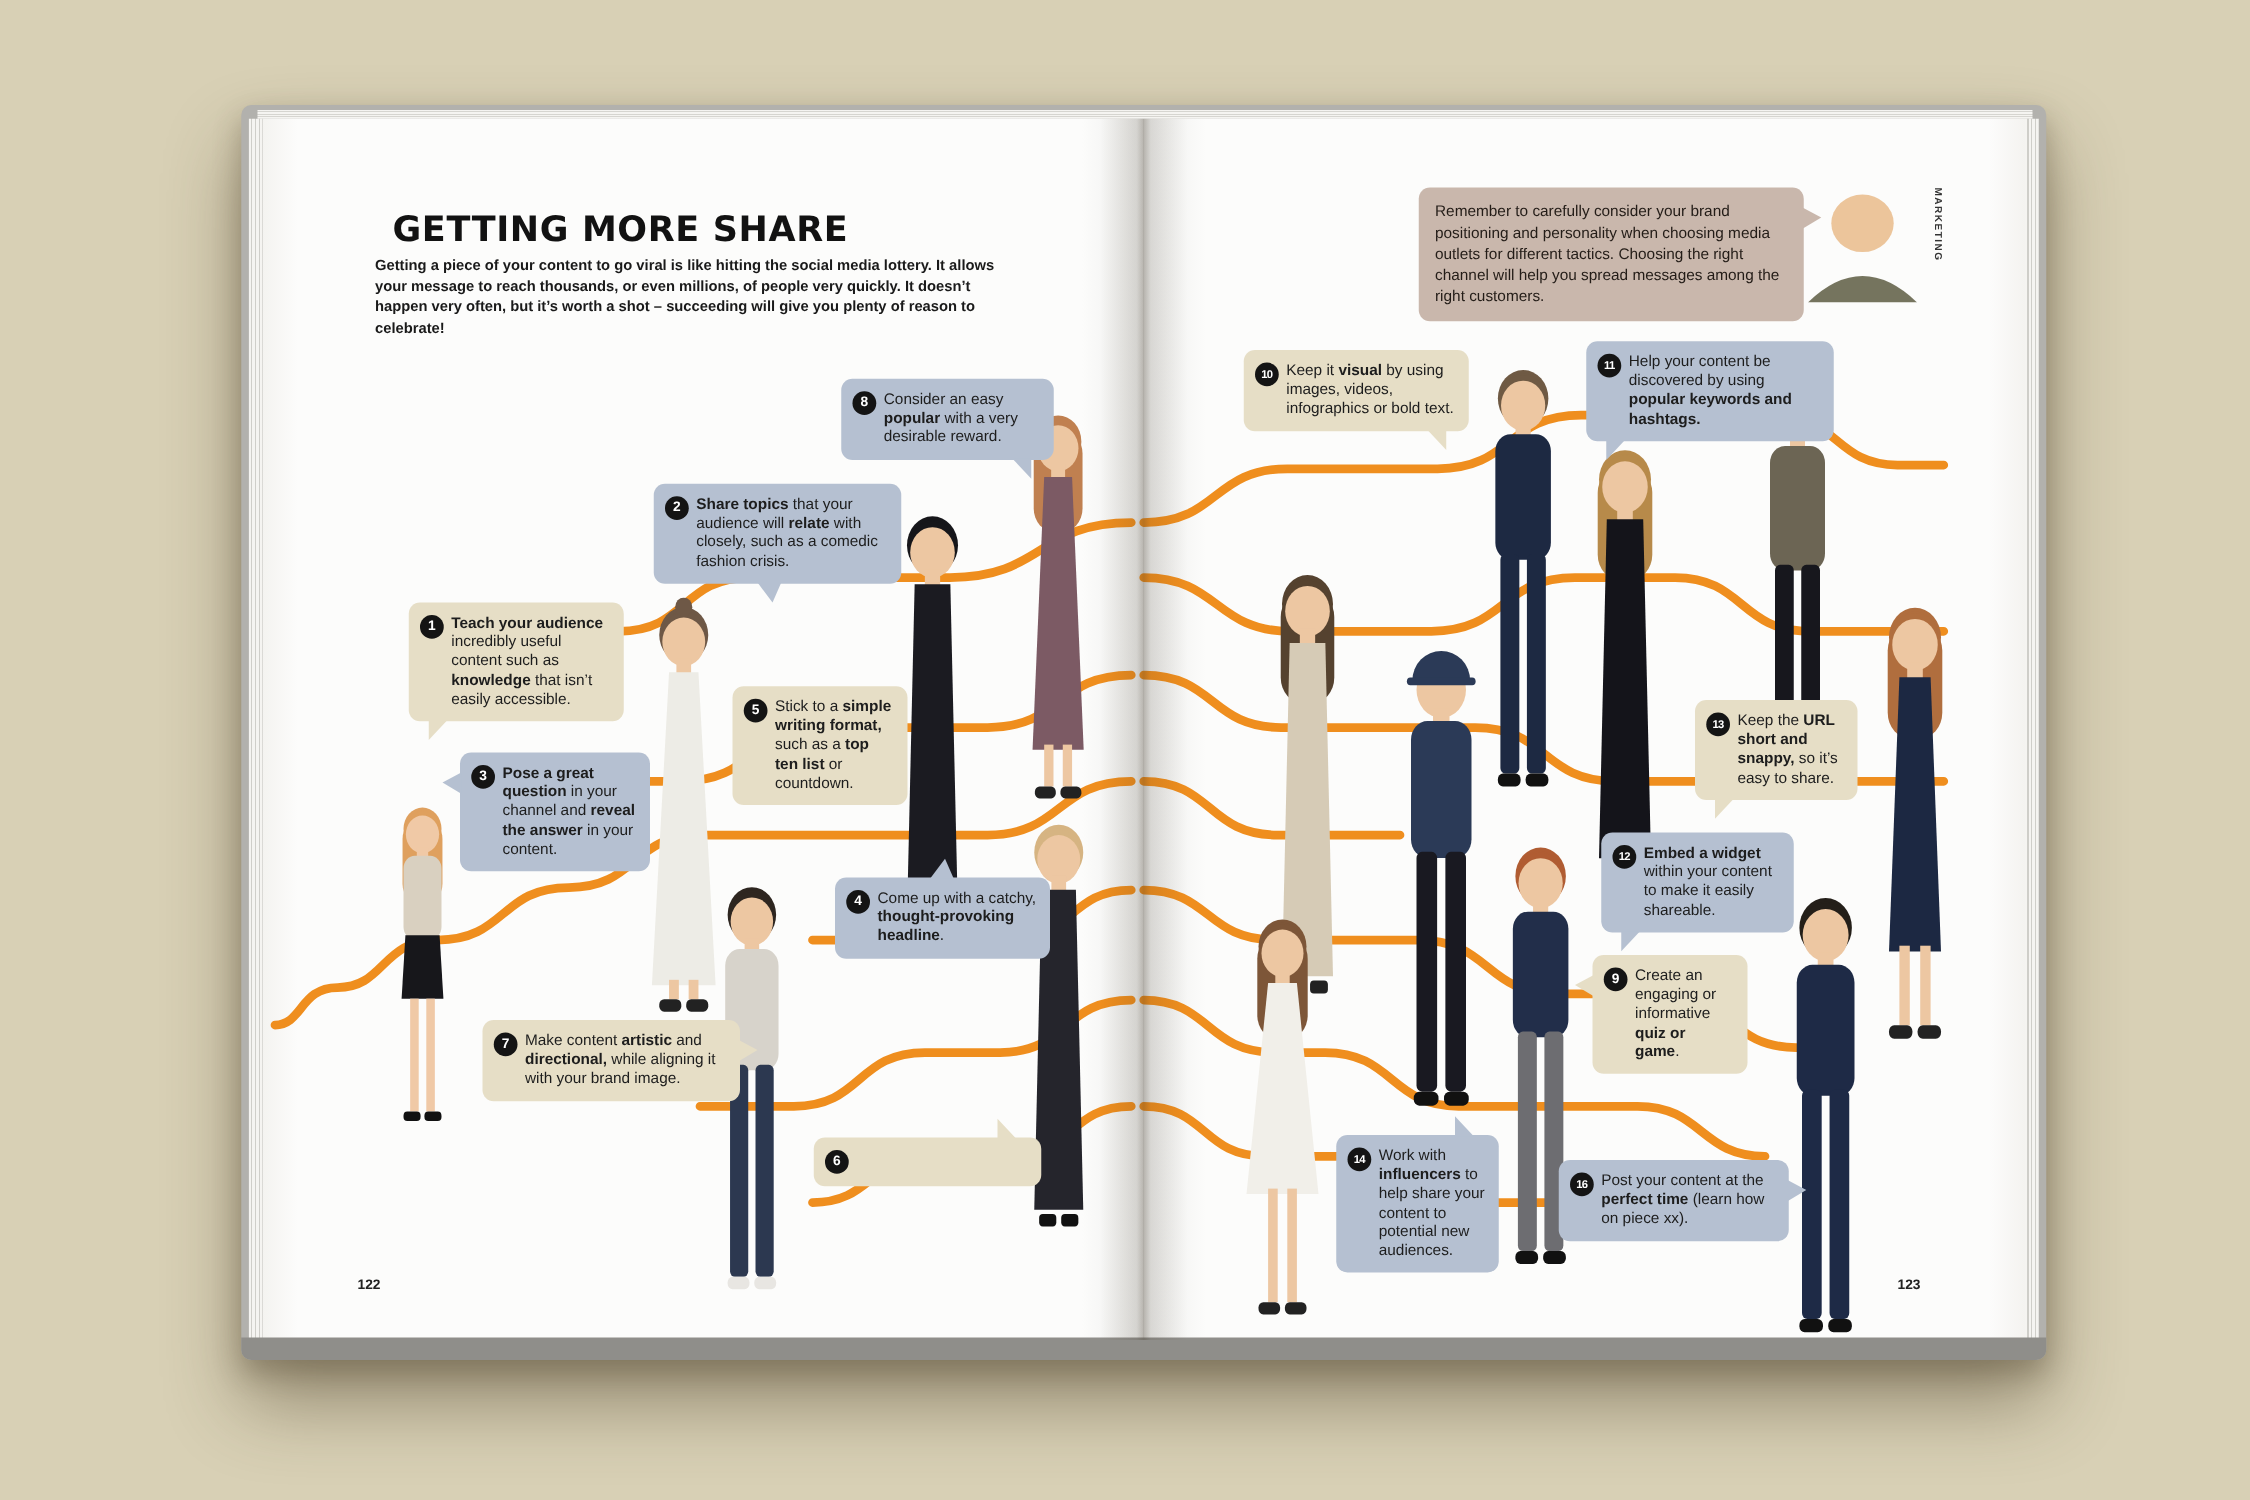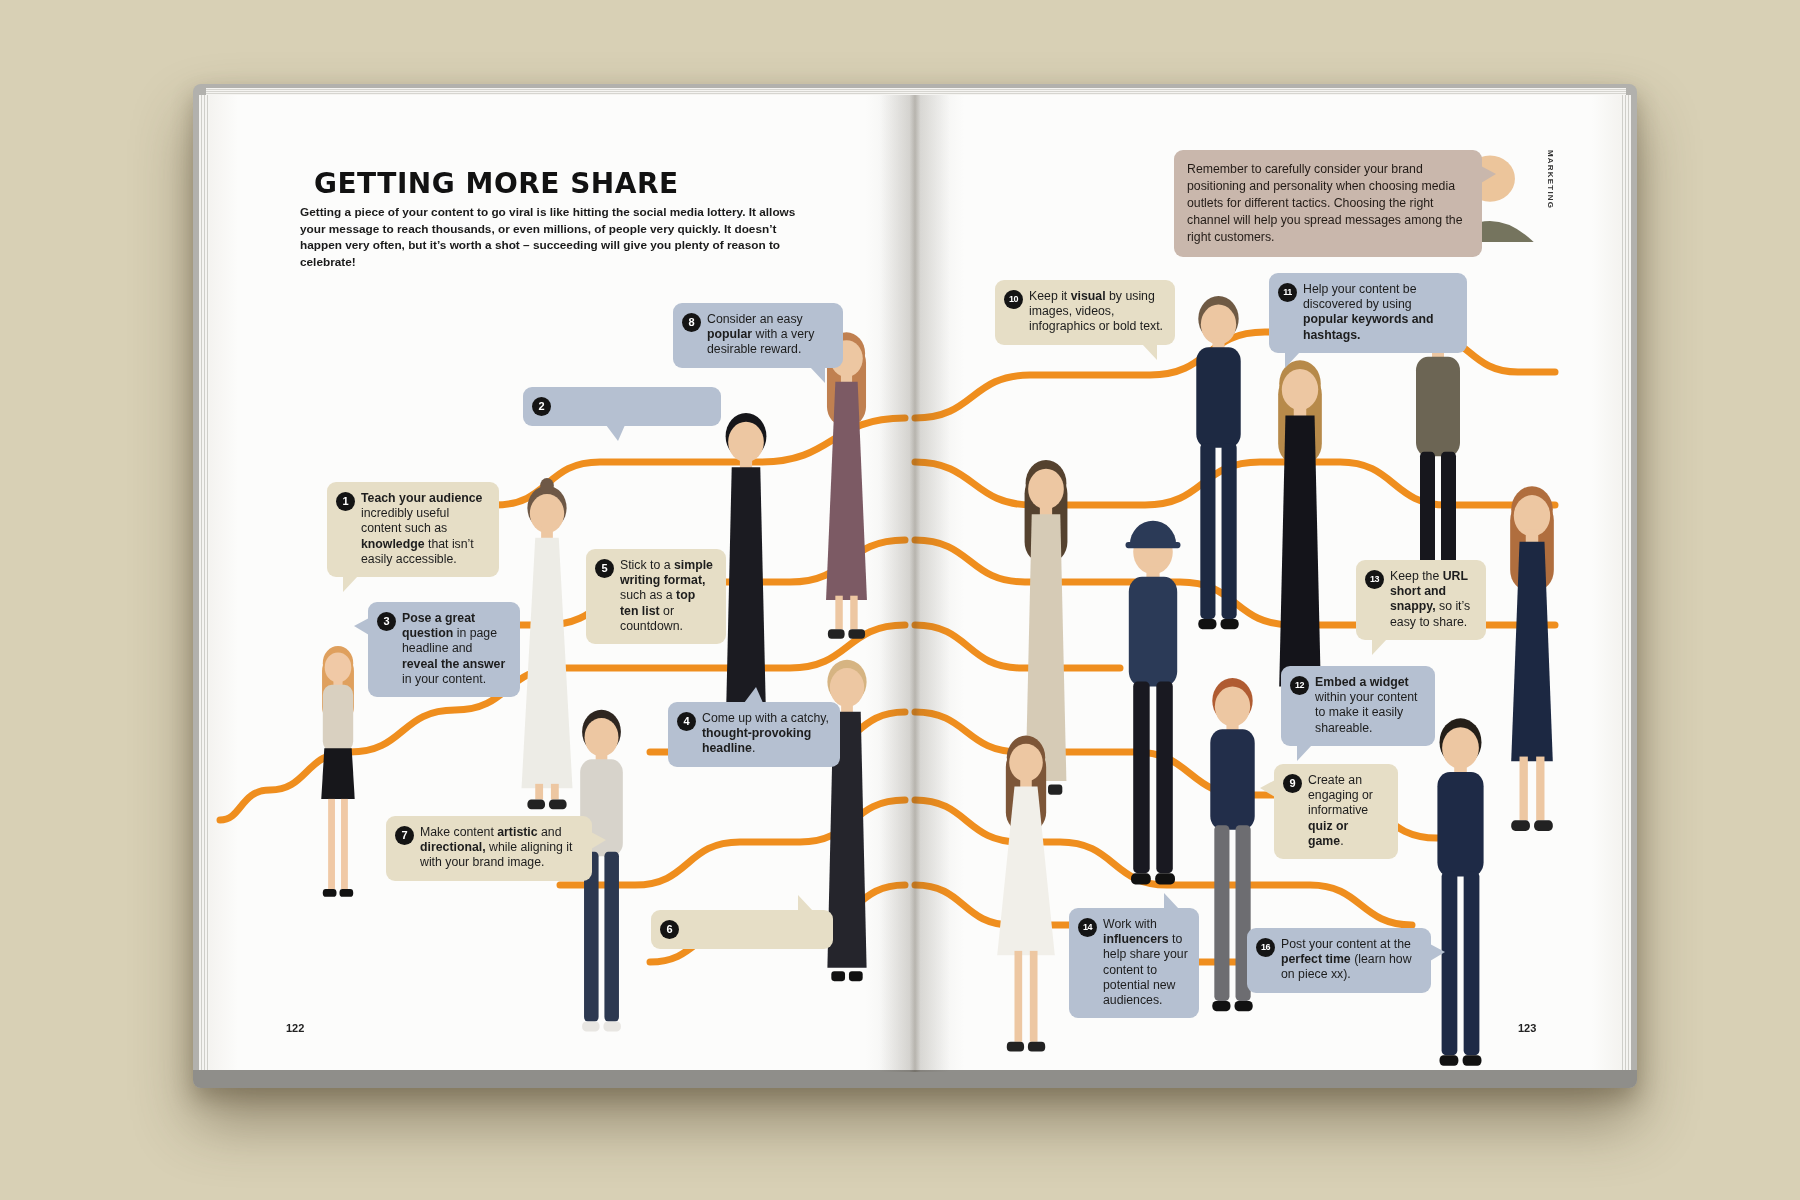--- a/index.html
+++ b/index.html
@@ -34,21 +34,21 @@
   .lines{position:absolute;left:0;top:0;z-index:10;}
   
   .person{position:absolute;z-index:20;}
   
   .tip,.note{position:absolute;z-index:40;border-radius:9px;padding:9px 11px 10px 9px;
       font-size:12.3px;line-height:1.24;color:#1d1d1d;display:flex;gap:6px;align-items:flex-start;
       background:var(--bub);}
   .tip b,.note b{font-weight:bold;}
   .tip.beige{--bub:#e6dec6;}
   .tip.blue{--bub:#b5c0d1;}
-  .note{--bub:#c9b7ac;display:block;font-size:12.3px;line-height:1.38;color:#231c17;padding:11px 13px;margin-left:39px;}
+  .note{--bub:#c9b7ac;display:block;font-size:12.3px;line-height:1.38;color:#231c17;padding:11px 13px;}
   .badge{flex:0 0 19px;width:19px;height:19px;border-radius:50%;background:#141414;color:#fff;
       display:flex;align-items:center;justify-content:center;font-size:11px;font-weight:bold;margin-top:1px;}
   .badge.two{font-size:9px;letter-spacing:-.5px;}
   .tail{position:absolute;width:0;height:0;border-style:solid;border-color:transparent;}
   .tail-bl{left:16px;bottom:-15px;border-width:16px 15px 0 0;border-top-color:var(--bub);}
   .tail-br{right:18px;bottom:-15px;border-width:16px 0 0 15px;border-top-color:var(--bub);}
   .tail-b{left:42%;bottom:-15px;border-width:16px 7px 0 12px;border-top-color:var(--bub);}
   .tail-t{left:44%;top:-15px;border-width:0 7px 16px 12px;border-bottom-color:var(--bub);}
   .tail-tr{right:20px;top:-15px;border-width:0 15px 16px 0;border-bottom-color:var(--bub);}
   .tail-l{left:-14px;top:16px;border-width:8px 15px 9px 0;border-right-color:var(--bub);}
@@ -266,25 +266,26 @@
     <span class="tail tail-r"></span>
   </div>
 
   <div class="tip beige" id="t1" style="left:327px;top:482px;width:152px">
       <span class="badge">1</span>
       <span class="tiptext"><b>Teach your audience</b><span> incredibly useful content such as </span><b>knowledge</b><span> that isn’t easily accessible.</span></span>
       <span class="tail tail-bl"></span>
     </div>
   <div class="tip blue" id="t2" style="left:523px;top:387px;width:178px">
       <span class="badge">2</span>
+      <span class="tiptext"><b>Share topics</b><span> that your audience will </span><b>relate</b><span> with closely, such as a comedic fashion crisis.</span></span>
       <span class="tail tail-b"></span>
     </div>
   <div class="tip blue" id="t3" style="left:368px;top:602px;width:132px">
       <span class="badge">3</span>
-      <span class="tiptext"><b>Pose a great question</b><span> in page headline and </span><b>reveal the answer</b><span> in your content.</span></span>
+      <span class="tiptext"><b>Pose a great question</b><span> in your channel and </span><b>reveal the answer</b><span> in your content.</span></span>
       <span class="tail tail-l"></span>
     </div>
   <div class="tip blue" id="t4" style="left:668px;top:702px;width:152px">
       <span class="badge">4</span>
       <span class="tiptext"><span>Come up with a catchy, </span><b>thought-provoking headline</b><span>.</span></span>
       <span class="tail tail-t"></span>
     </div>
   <div class="tip beige" id="t5" style="left:586px;top:549px;width:120px">
       <span class="badge">5</span>
       <span class="tiptext"><span>Stick to a </span><b>simple writing format,</b><span> such as a </span><b>top ten list</b><span> or countdown.</span></span>

